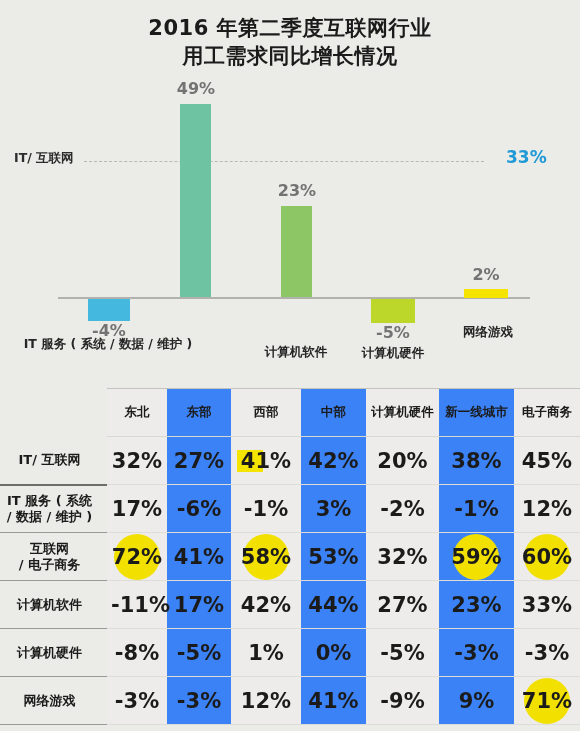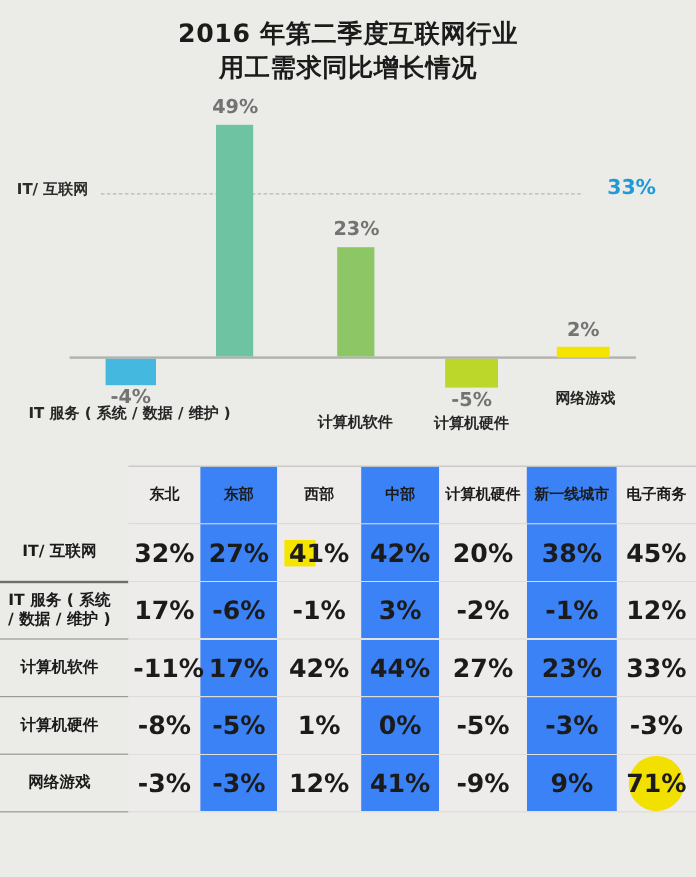--- a/index.html
+++ b/index.html
@@ -233,20 +233,30 @@
             <td class="rowlabel thin"><span>IT 服务 ( 系统</span><br><span>/ 数据 / 维护 )</span></td>
             <td class="datacell shade-a"><span class="cellinner">17%</span></td>
             <td class="datacell shade-b"><span class="cellinner">-6%</span></td>
             <td class="datacell shade-a"><span class="cellinner">-1%</span></td>
             <td class="datacell shade-b"><span class="cellinner">3%</span></td>
             <td class="datacell shade-a"><span class="cellinner">-2%</span></td>
             <td class="datacell shade-b"><span class="cellinner">-1%</span></td>
             <td class="datacell shade-a"><span class="cellinner">12%</span></td>
           </tr>
           <tr>
+            <td class="rowlabel thin"><span>互联网</span><br><span>/ 电子商务</span></td>
+            <td class="datacell shade-a hl-circle"><span class="cellinner">72%</span></td>
+            <td class="datacell shade-b"><span class="cellinner">41%</span></td>
+            <td class="datacell shade-a hl-circle"><span class="cellinner">58%</span></td>
+            <td class="datacell shade-b"><span class="cellinner">53%</span></td>
+            <td class="datacell shade-a"><span class="cellinner">32%</span></td>
+            <td class="datacell shade-b hl-circle"><span class="cellinner">59%</span></td>
+            <td class="datacell shade-a hl-circle"><span class="cellinner">60%</span></td>
+          </tr>
+          <tr>
             <td class="rowlabel thin"><span>计算机软件</span></td>
             <td class="datacell shade-a"><span class="cellinner">-11%</span></td>
             <td class="datacell shade-b"><span class="cellinner">17%</span></td>
             <td class="datacell shade-a"><span class="cellinner">42%</span></td>
             <td class="datacell shade-b"><span class="cellinner">44%</span></td>
             <td class="datacell shade-a"><span class="cellinner">27%</span></td>
             <td class="datacell shade-b"><span class="cellinner">23%</span></td>
             <td class="datacell shade-a"><span class="cellinner">33%</span></td>
           </tr>
           <tr>

